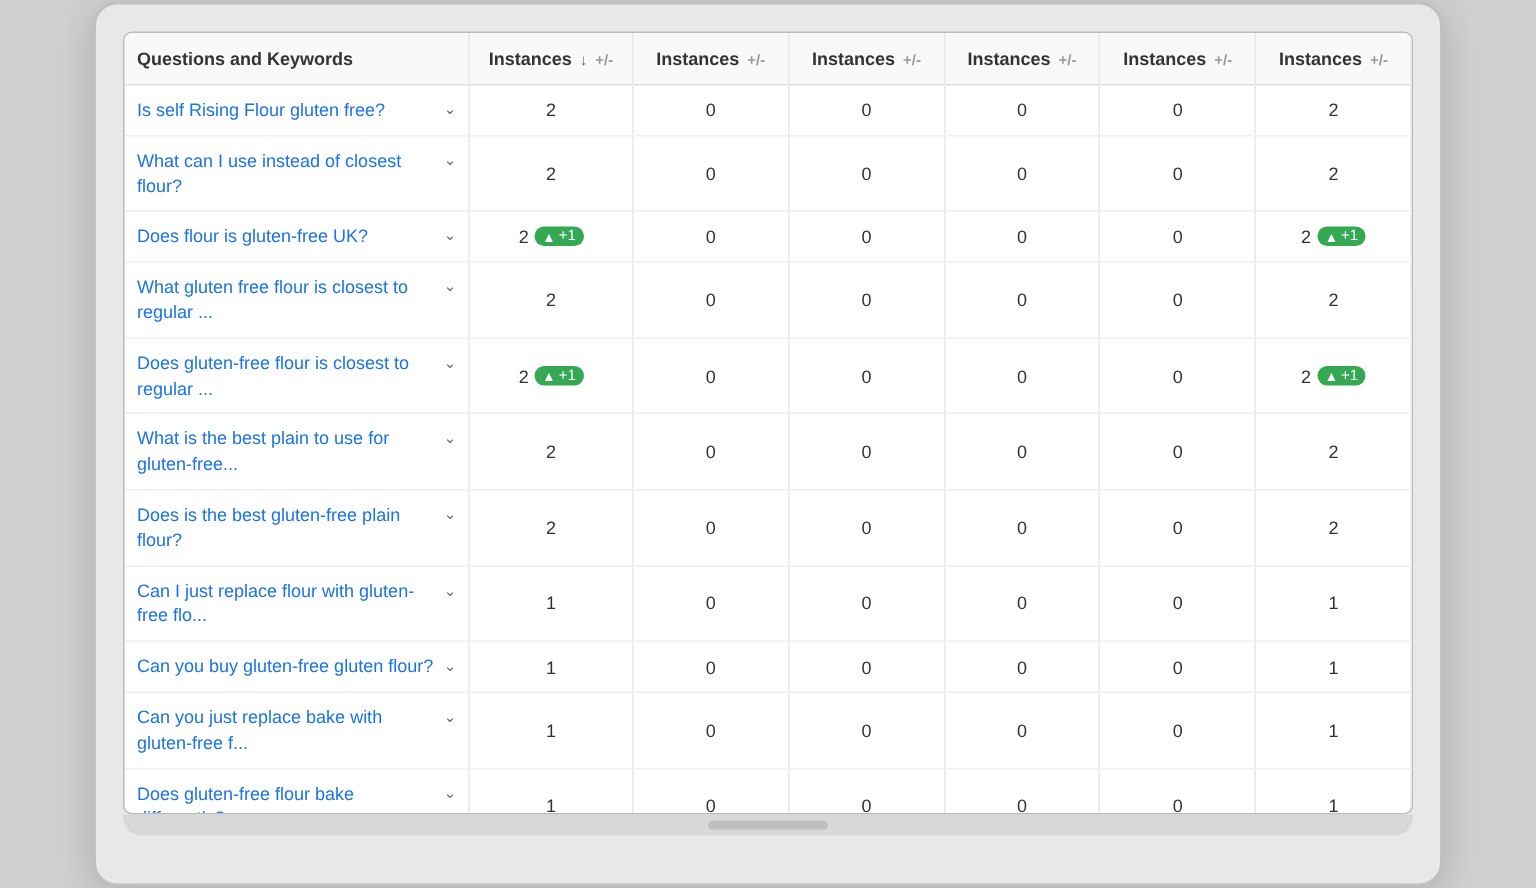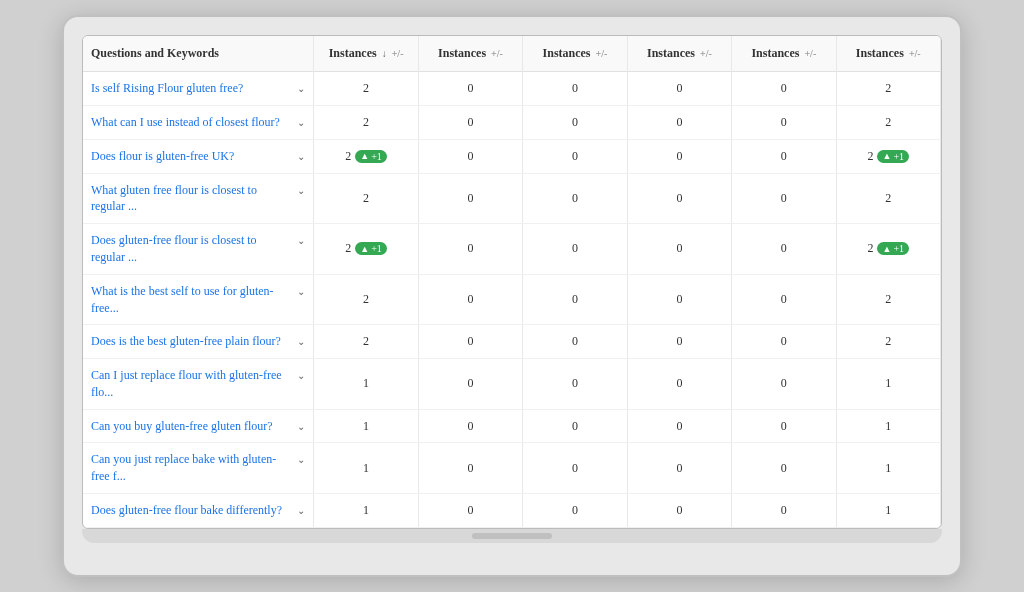--- a/index.html
+++ b/index.html
@@ -39,21 +39,20 @@
     }
     .laptop-notch {
       width: 80px;
       height: 6px;
       background: #c0c0c0;
       border-radius: 3px;
     }
     .table-container {
       overflow: auto;
       max-height: 520px;
-      font-family: Liberation Serif, serif;
     }
     table {
       width: 100%;
       border-collapse: collapse;
       font-size: 12px;
     }
     thead tr {
       background: #f9f9f9;
       border-bottom: 1px solid #e0e0e0;
     }
@@ -370,21 +369,21 @@
               <td class="col-num">
                 <div class="num-with-badge">
                   <span>2</span>
                   <span class="badge-green"><span class="arrow-up">▲</span>+1</span>
                 </div>
               </td>
             </tr>
             <tr>
               <td class="col-qk">
                 <div class="row-qk-cell">
-                  <span class="qk-text">What is the best self to use for gluten-free...</span>
+                  <span class="qk-text">What is the best plain to use for gluten-free...</span>
                   <span class="chevron">⌄</span>
                 </div>
               </td>
               <td class="col-num">
                 <div class="num-with-badge">
                   <span>2</span>
                 </div>
               </td>
               <td class="col-num">
                 <div class="num-with-badge">

